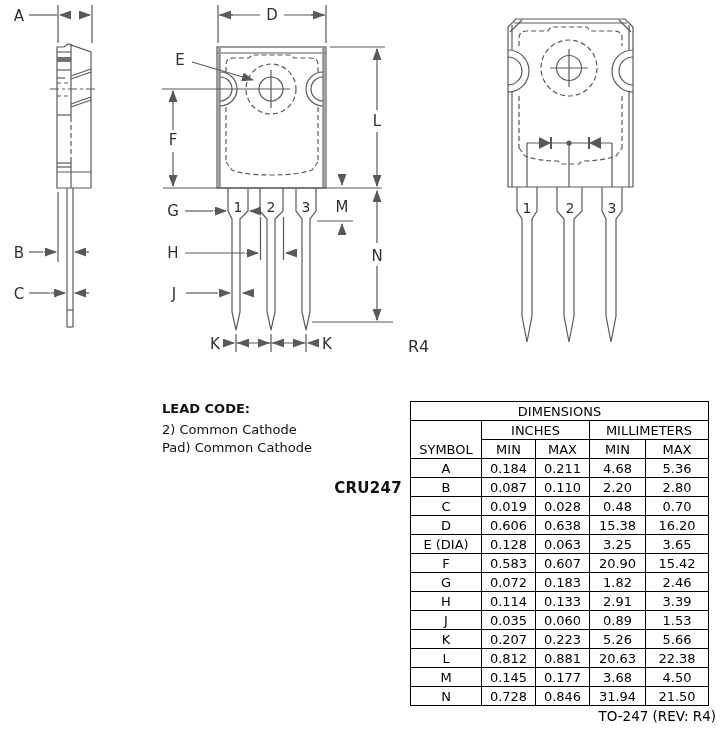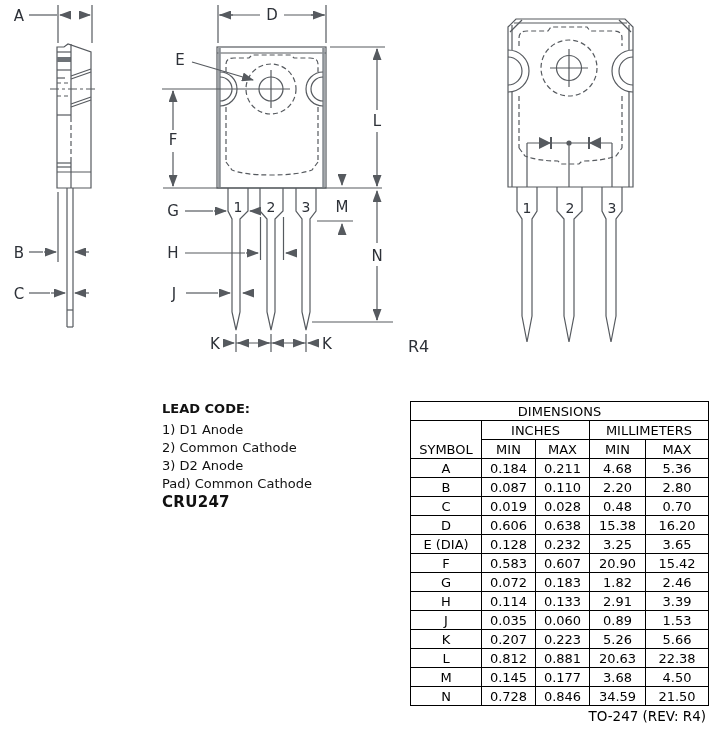--- a/index.html
+++ b/index.html
@@ -3,29 +3,29 @@
 <meta charset="utf-8">
 <style>
   html,body{margin:0;padding:0;background:#ffffff;}
   .page{position:relative;width:724px;height:730px;background:#ffffff;overflow:hidden;
         font-family:"DejaVu Sans","Liberation Sans",sans-serif;}
   svg text{font-family:"DejaVu Sans","Liberation Sans",sans-serif;fill:#2d3138;}
   .lead-block{position:absolute;left:162px;top:401px;width:240px;color:#111;}
   .lead-title{font-size:13px;font-weight:bold;margin:0 0 5px 0;}
   .lead-line{font-size:13px;line-height:18px;margin:0;}
   .marking-title{font-size:13px;font-weight:bold;margin:16px 0 0 0;}
-  .marking-value{font-size:15px;font-weight:bold;margin:0 0 0 0;letter-spacing:0.3px;}
+  .marking-value{font-size:15px;font-weight:bold;margin:22px 0 0 0;letter-spacing:0.3px;text-align:right;}
   table.dims{position:absolute;left:410px;top:401px;border-collapse:collapse;
              table-layout:fixed;color:#000;border-radius:30px;}
   table.dims td,table.dims th{border:1.4px solid #000;text-align:center;padding:0;
              font-size:13px;height:18px;line-height:17px;font-weight:normal;overflow:hidden;}
   th.t-title{font-weight:bold;font-size:13.5px;}
   td.sym-head{vertical-align:bottom;padding-bottom:1px;}
   .c0{width:71px;} .c1{width:54px;} .c2{width:54px;} .c3{width:56px;} .c4{width:63px;}
-  .footer-note{position:absolute;left:400px;top:708px;width:306px;text-align:right;
+  .footer-note{position:absolute;left:410px;top:708px;width:306px;text-align:right;
              font-size:13.5px;color:#000;}
 </style>
 </head>
 <body>
 
 <div class="page">
 
 <svg width="724" height="398" viewBox="0 0 724 398">
   <defs>
     <marker id="ah" markerUnits="userSpaceOnUse" markerWidth="12" markerHeight="9" refX="11" refY="4.5" orient="auto-start-reverse">
@@ -226,23 +226,21 @@
     <path d="M602,187 L602,211 L606,219 L606,316 L611,342 L616,316 L616,219 L622,211 L622,187"></path>
   </g>
   <text x="527" y="213" font-size="14" text-anchor="middle">1</text>
   <text x="570" y="213" font-size="14" text-anchor="middle">2</text>
   <text x="612" y="213" font-size="14" text-anchor="middle">3</text>
 </svg>
 
 
 <div class="lead-block">
   <p class="lead-title">LEAD CODE:</p>
-  <p class="lead-line">1) D1 Anode</p>
   <p class="lead-line">2) Common Cathode</p>
-  <p class="lead-line">3) D2 Anode</p>
   <p class="lead-line">Pad) Common Cathode</p>
   <p class="marking-value">CRU247</p>
 </div>
 
 
 <table class="dims">
   <colgroup>
         <col class="c0">
         <col class="c1">
         <col class="c2">
@@ -288,21 +286,21 @@
   <tr>
           <td>D</td>
           <td>0.606</td>
           <td>0.638</td>
           <td>15.38</td>
           <td>16.20</td>
         </tr>
   <tr>
           <td>E (DIA)</td>
           <td>0.128</td>
-          <td>0.232</td>
+          <td>0.063</td>
           <td>3.25</td>
           <td>3.65</td>
         </tr>
   <tr>
           <td>F</td>
           <td>0.583</td>
           <td>0.607</td>
           <td>20.90</td>
           <td>15.42</td>
         </tr>
@@ -345,21 +343,21 @@
           <td>M</td>
           <td>0.145</td>
           <td>0.177</td>
           <td>3.68</td>
           <td>4.50</td>
         </tr>
   <tr>
           <td>N</td>
           <td>0.728</td>
           <td>0.846</td>
-          <td>34.59</td>
+          <td>31.94</td>
           <td>21.50</td>
         </tr>
 </tbody>
     </table>
 
 <div class="footer-note">TO-247 (REV: R4)</div>
 
 </div>
 
 </body></html>

